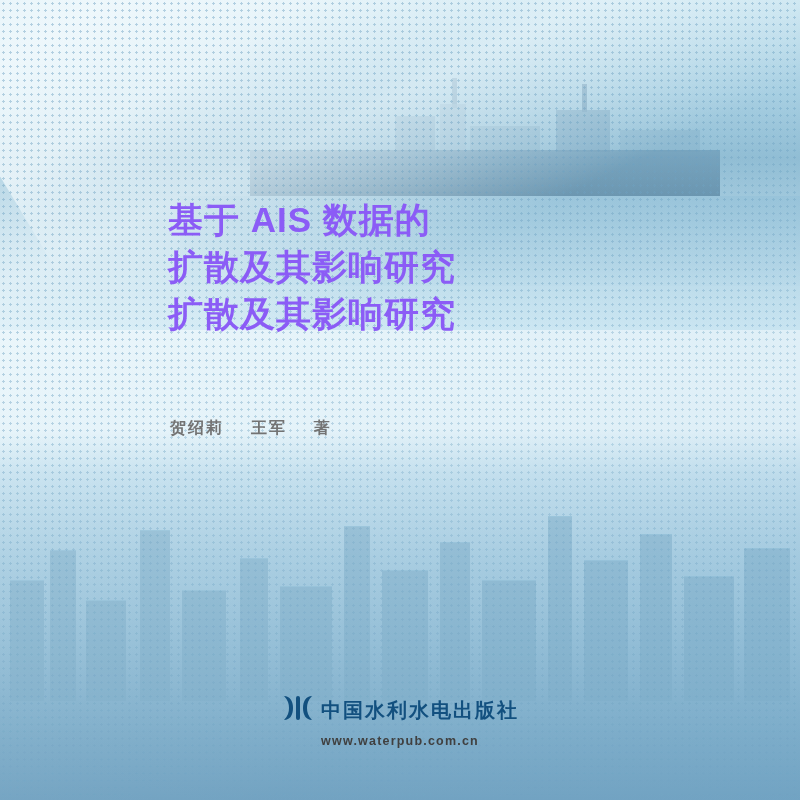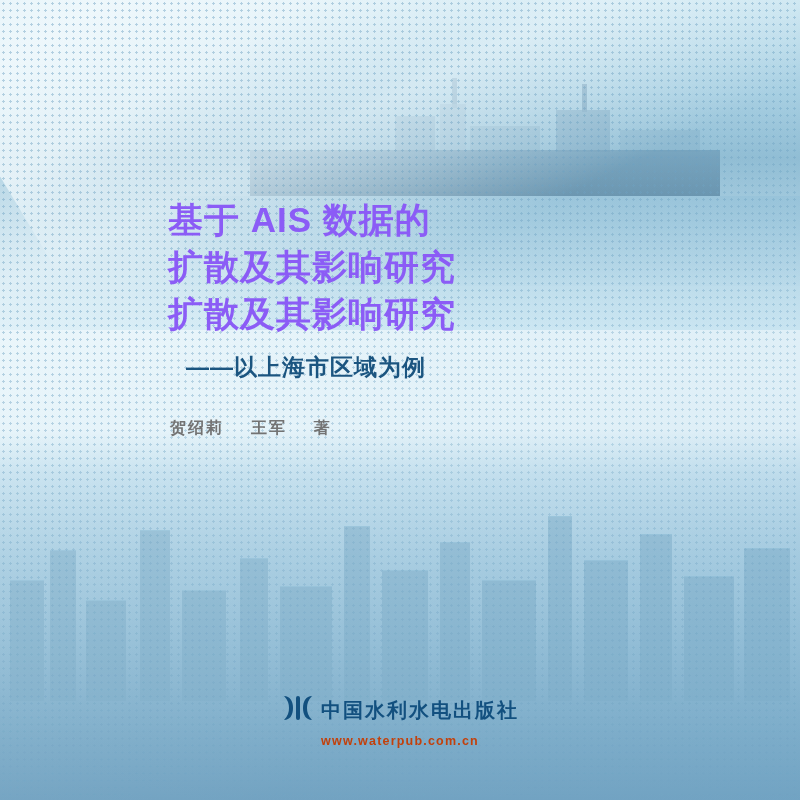--- a/index.html
+++ b/index.html
@@ -177,21 +177,21 @@
   .pub-name {
     font-size: 20px;
     font-weight: bold;
     color: #12507f;
     letter-spacing: 2px;
     white-space: nowrap;
   }
   .pub-url {
     font-size: 12.5px;
     font-weight: bold;
-    color: #c2410c;
+    color: #404040;
     letter-spacing: 1.2px;
   }
 </style>
 </head>
 <body>
 
 <div class="cover">
 
   <div class="photo-top">
     <div class="ship mast"></div>
@@ -231,21 +231,20 @@
   <div class="tint"></div>
   <div class="dots"></div>
   <div class="dots-strong"></div>
 
   <div class="text-layer">
 
     <div class="title-block">
       <div class="title-line">基于 AIS 数据的</div>
       <div class="title-line">扩散及其影响研究</div>
       <div class="title-line">扩散及其影响研究</div>
-      <div class="subtitle">——以上海市区域为例</div>
     </div>
 
     <div class="authors">
       <span>贺绍莉</span>
       <span class="gap"></span>
       <span>王军</span>
       <span class="gap"></span>
       <span>著</span>
     </div>
 

